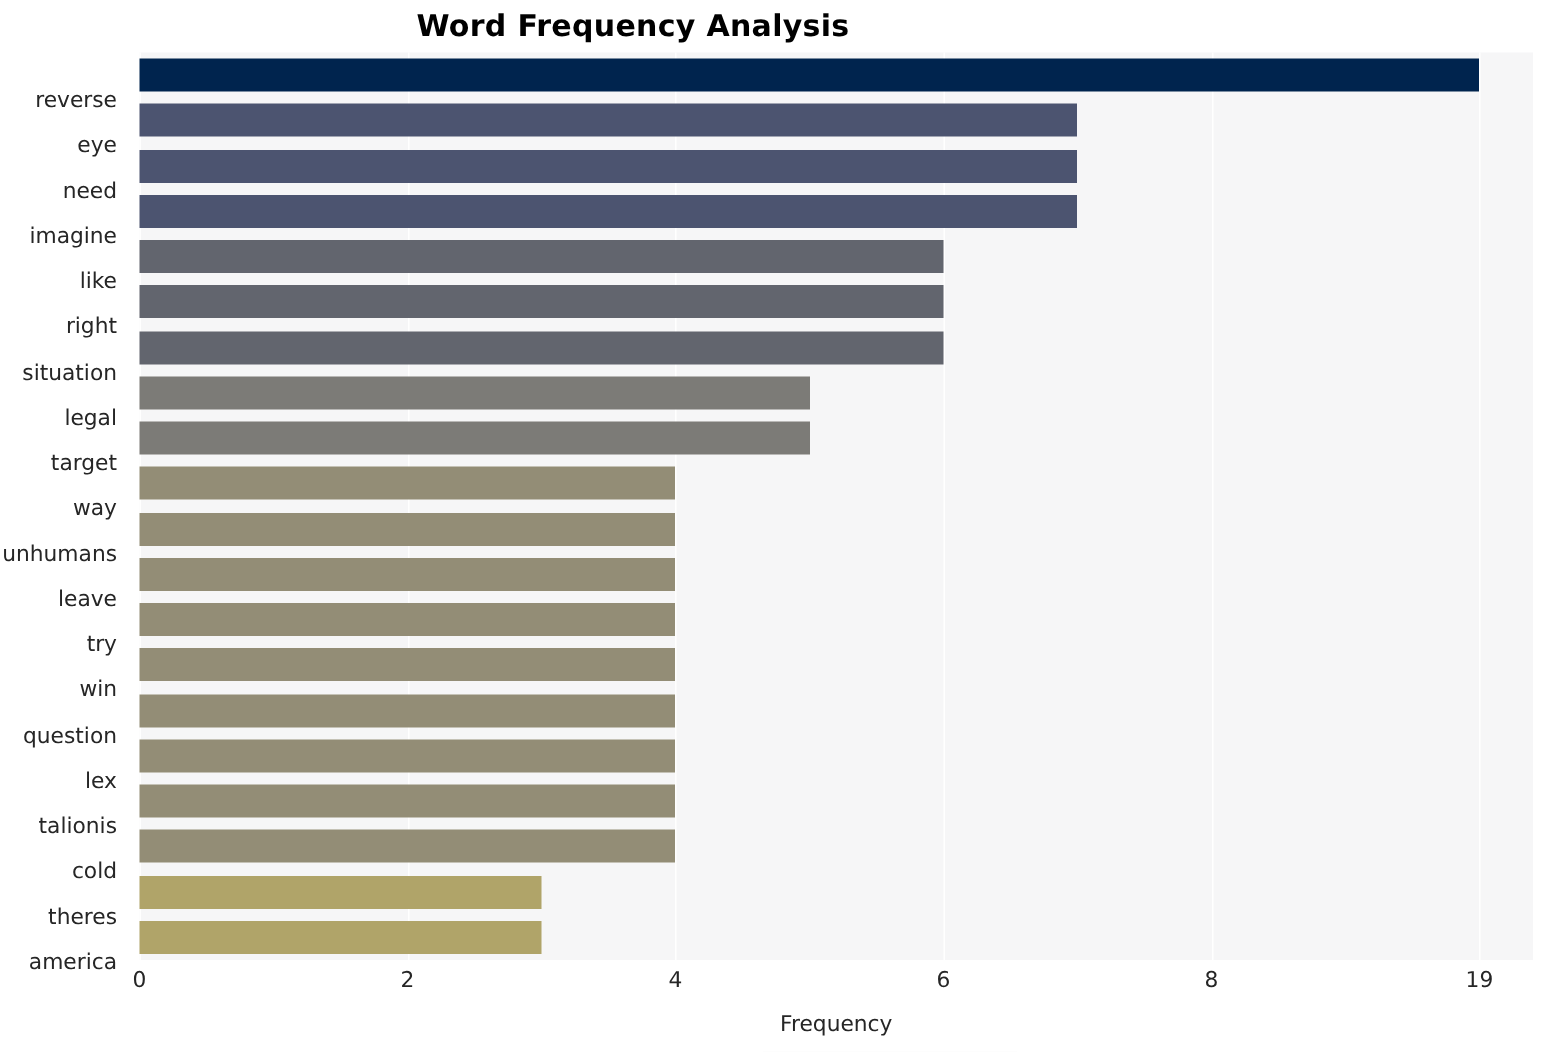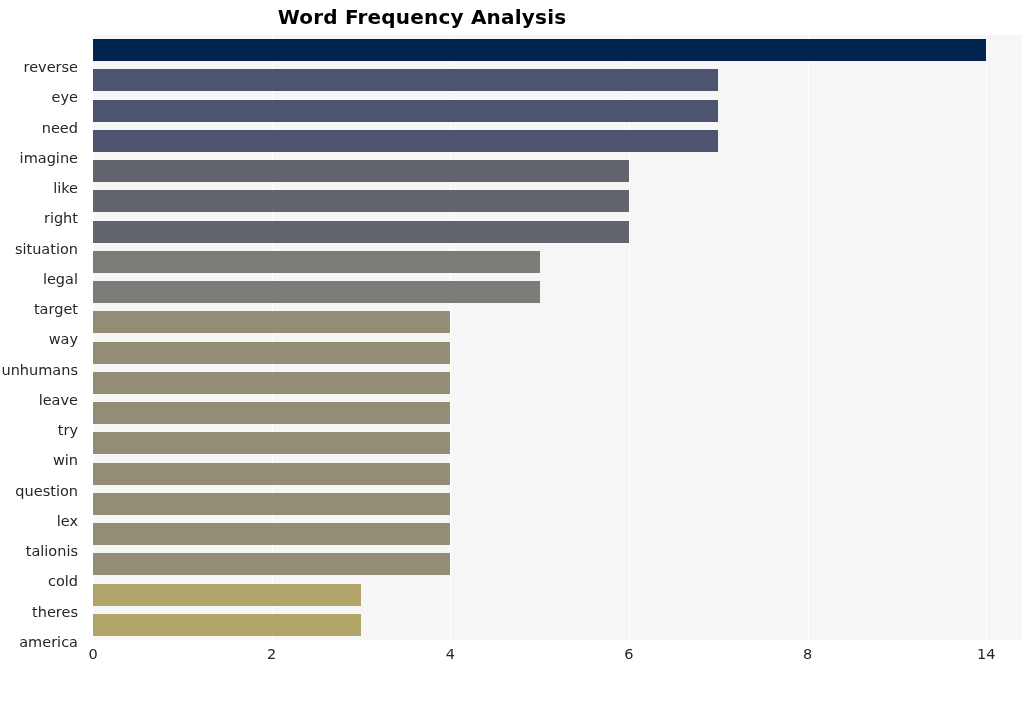--- a/index.html
+++ b/index.html
@@ -217,17 +217,18 @@
       <div class="ytick" style="top: 551.625px; padding-right: 8px;">theres</div>
       <div class="ytick" style="top: 581.875px; padding-right: 8px;">america</div>
     </div>
 
   <div class="xticks" id="xticks">
       <div class="xtick" style="left: 93px;">0</div>
       <div class="xtick" style="left: 271.654px;">2</div>
       <div class="xtick" style="left: 450.308px;">4</div>
       <div class="xtick" style="left: 628.962px;">6</div>
       <div class="xtick" style="left: 807.615px;">8</div>
-      <div class="xtick" style="left: 986.269px;">14</div>
+      <div class="xtick" style="left: 986.269px;">19</div>
     </div>
 
+  <div class="xlabel">Frequency</div>
 
 </div>
 
 </body></html>

